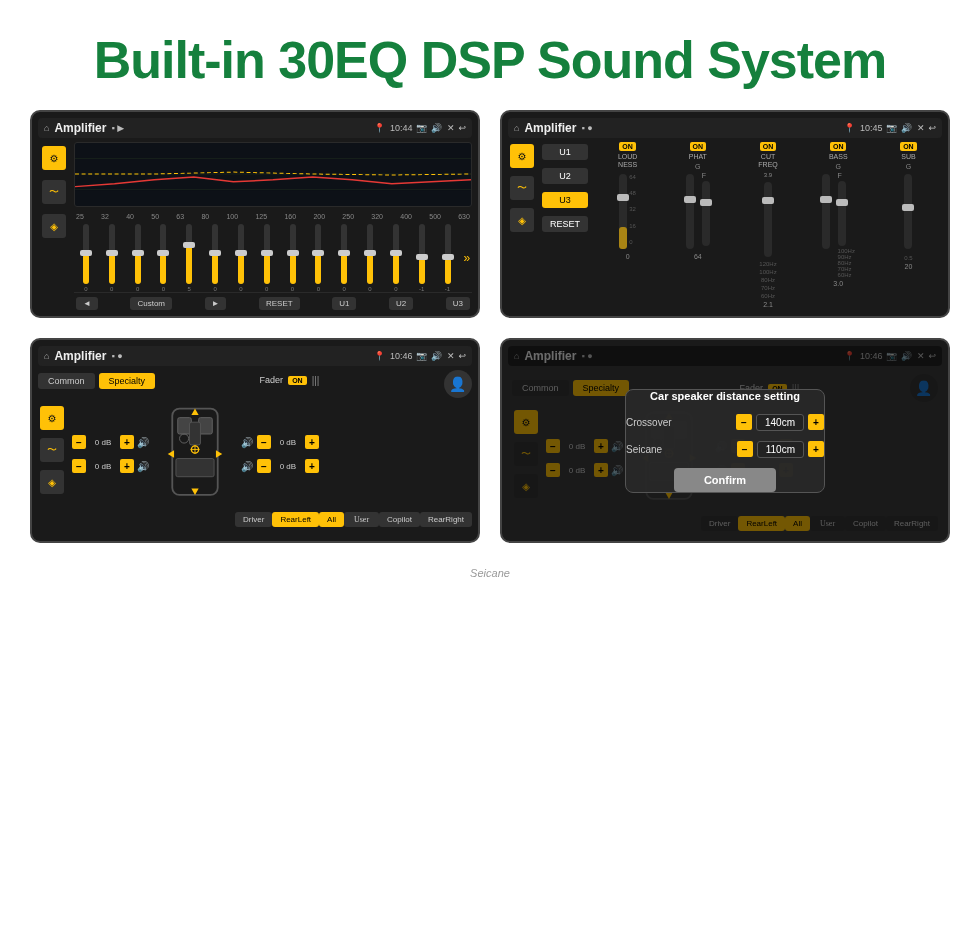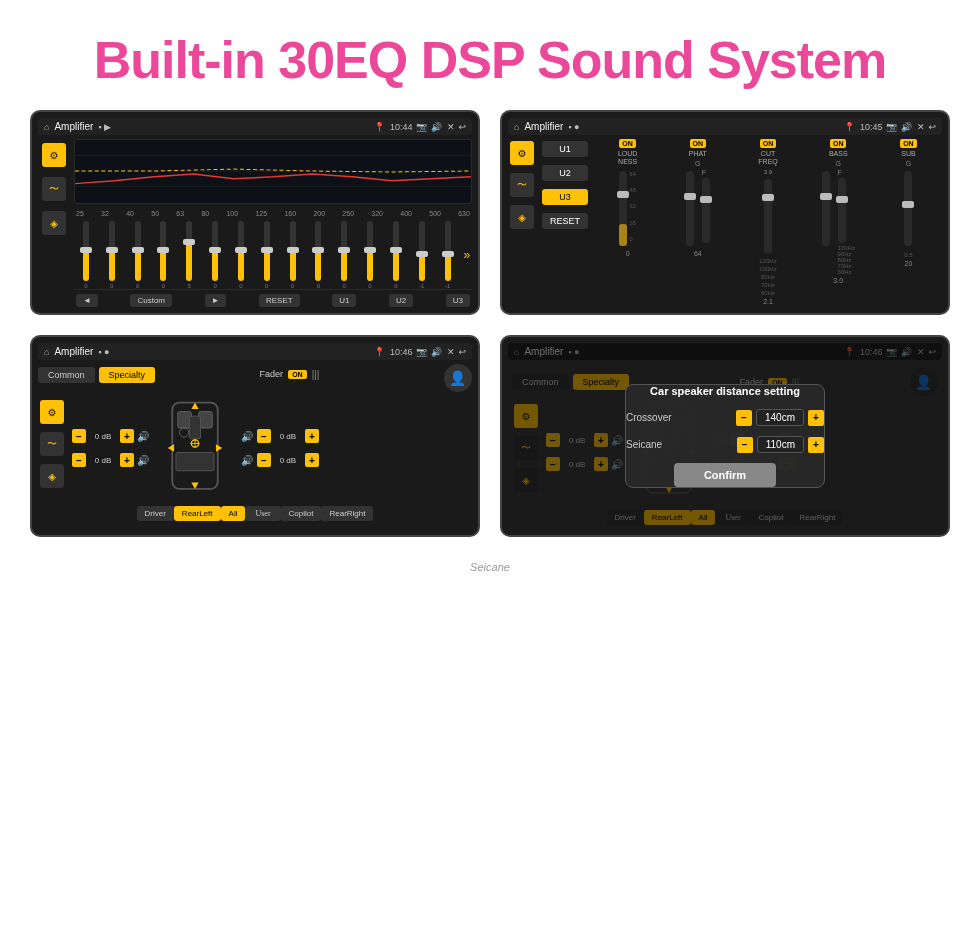--- a/index.html
+++ b/index.html
@@ -11,21 +11,21 @@
     }
 
     
     .header {
       text-align: center;
       padding: 30px 20px 20px;
     }
     .header h1 {
       font-size: 52px;
       font-weight: 900;
-      color: #ec4899;
+      color: #15803d;
       letter-spacing: -1px;
     }
 
     
     .stats-row {
       display: flex;
       justify-content: center;
       align-items: center;
       padding: 20px 0 30px;
       gap: 60px;
@@ -152,21 +152,21 @@
       display: flex;
       align-items: center;
       justify-content: space-between;
       padding: 3px 6px;
       border-radius: 4px;
       margin-bottom: 4px;
     }
     .top-bar-left { display: flex; align-items: center; gap: 5px; }
     .top-bar-right { display: flex; align-items: center; gap: 4px; }
     .tb-icon { font-size: 9px; color: #bbb; }
-    .tb-title { font-size: 10px; color: #eee; font-weight: normal; }
+    .tb-title { font-size: 12px; color: #eee; font-weight: bold; }
     .tb-time { font-size: 9px; color: #bbb; }
 
     
     .eq1-main { display: flex; gap: 4px; }
     .eq1-left-icons {
       display: flex; flex-direction: column; gap: 10px;
       padding: 4px;
     }
     .icon-btn {
       width: 24px; height: 24px;
@@ -340,21 +340,21 @@
     .sp-icon { font-size: 10px; color: #aaa; }
     .car-center {
       width: 80px;
       display: flex;
       flex-direction: column;
       align-items: center;
     }
     .car-svg { width: 70px; height: 100px; }
     .spec-bottom {
       display: flex;
-      justify-content: center;
+      justify-content: flex-end;
       margin-top: 8px;
       align-items: center;
     }
     .sp-named-btn {
       background: #333;
       color: #ccc;
       border: none;
       border-radius: 3px;
       padding: 3px 8px;
       font-size: 8px;

